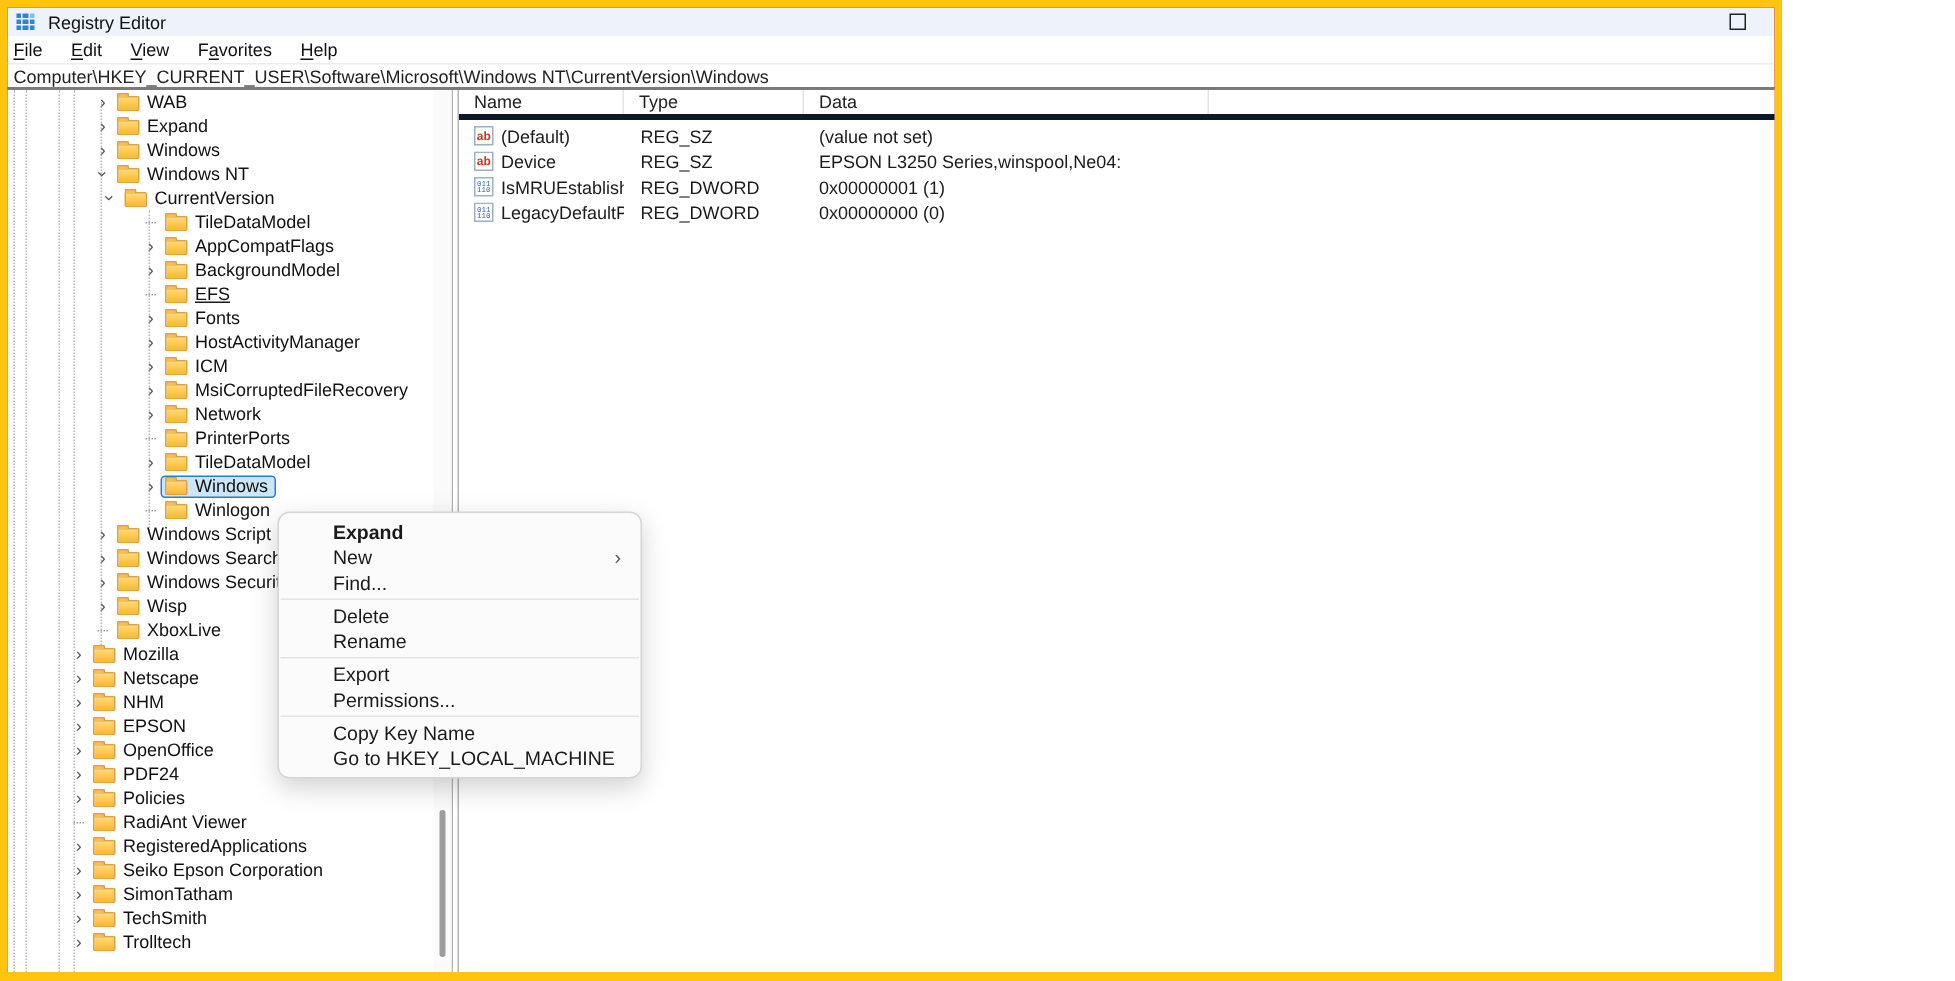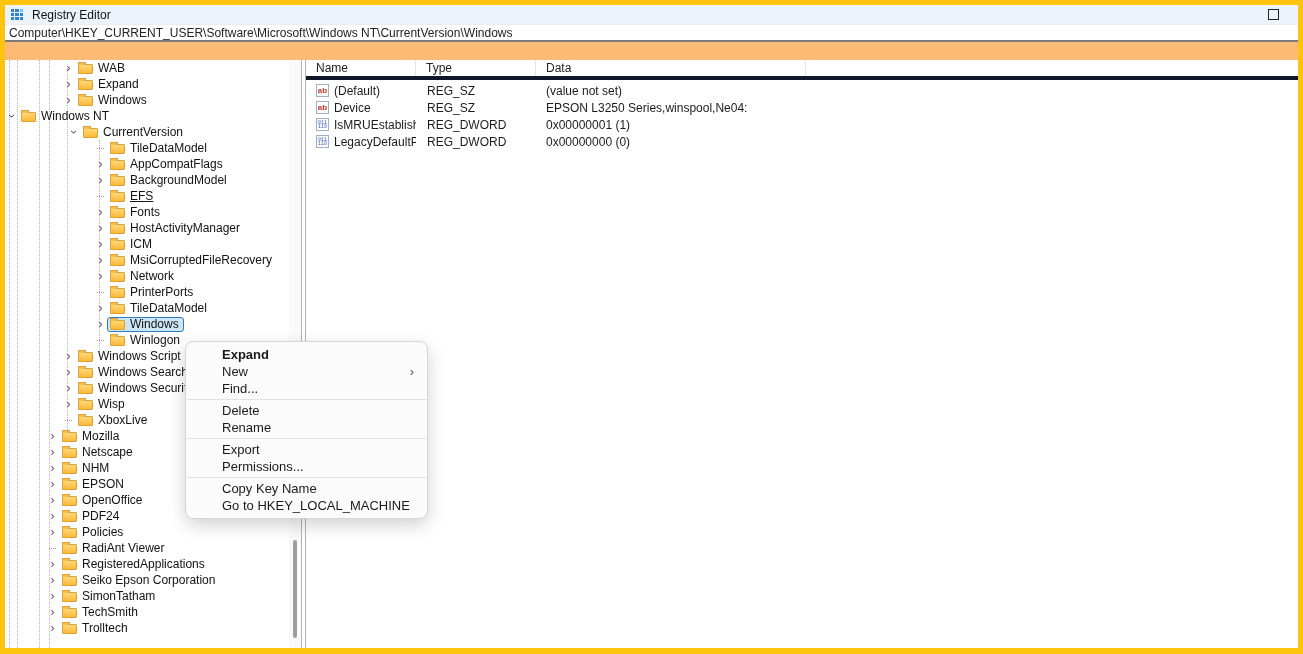--- a/index.html
+++ b/index.html
@@ -1,22 +1,22 @@
 <!DOCTYPE html>
 <html><head>
 <meta charset="utf-8">
 <style>
   * { margin:0; padding:0; box-sizing:border-box; }
   html,body { background:#fff; }
   body { font-family:"Liberation Sans", sans-serif; color:#1b1b1b; }
 
   .window {
-    position:relative; width:1303px; height:654px;
+    position:relative; width:1188px; height:654px;
     border:5px solid #FFC40D; border-bottom-width:6px;
-    background:#fdba74; overflow:hidden;
+    background:#be185d; overflow:hidden;
   }
 
   
   .titlebar { height:19px; background:#EDF3FA; display:flex; align-items:center; padding-left:6px; }
   .reg-icon { width:12px; height:12px; display:grid; grid-template-columns:repeat(3,1fr); grid-template-rows:repeat(3,1fr); gap:1px; }
   .reg-icon i { background:#2E86D3; }
   .reg-icon i.lt { background:#7EC0F0; }
   .title-text { margin-left:9px; font-size:12px; color:#111; }
   .max-btn { margin-left:auto; margin-right:19px; width:11px; height:11px; border:1.5px solid #222; background:transparent; }
 
@@ -92,20 +92,27 @@
         <i></i>
         <i></i>
         <i></i>
         <i></i>
         <i></i>
     </span>
     <span class="title-text">Registry Editor</span>
     <span class="max-btn"></span>
   </div>
 
+  <div class="menubar" id="menubar">
+      <span class="menu-item"><u>F</u>ile</span>
+      <span class="menu-item"><u>E</u>dit</span>
+      <span class="menu-item"><u>V</u>iew</span>
+      <span class="menu-item">F<u>a</u>vorites</span>
+      <span class="menu-item"><u>H</u>elp</span>
+    </div>
 
   <div class="addressbar">Computer\HKEY_CURRENT_USER\Software\Microsoft\Windows NT\CurrentVersion\Windows</div>
 
   <div class="hsep"></div>
 
   <div class="main">
     <div class="tree-pane" id="tree">
         <div class="guide" style="left: 4px; top: 0px; height: 588px;"></div>
         <div class="guide" style="left: 12px; top: 0px; height: 588px;"></div>
         <div class="guide" style="left: 34px; top: 0px; height: 588px;"></div>
@@ -126,21 +133,21 @@
             <span class="tree-label">Expand</span>
           </span>
         </div>
         <div class="tree-row" style="padding-left: 57px;">
           <span class="twisty">›</span>
           <span class="node">
             <span class="folder"></span>
             <span class="tree-label">Windows</span>
           </span>
         </div>
-        <div class="tree-row" style="">
+        <div class="tree-row" style="padding-left: 57px;">
           <span class="twisty expanded">›</span>
           <span class="node">
             <span class="folder"></span>
             <span class="tree-label">Windows NT</span>
           </span>
         </div>
         <div class="tree-row" style="padding-left: 62px;">
           <span class="twisty expanded">›</span>
           <span class="node">
             <span class="folder"></span>

